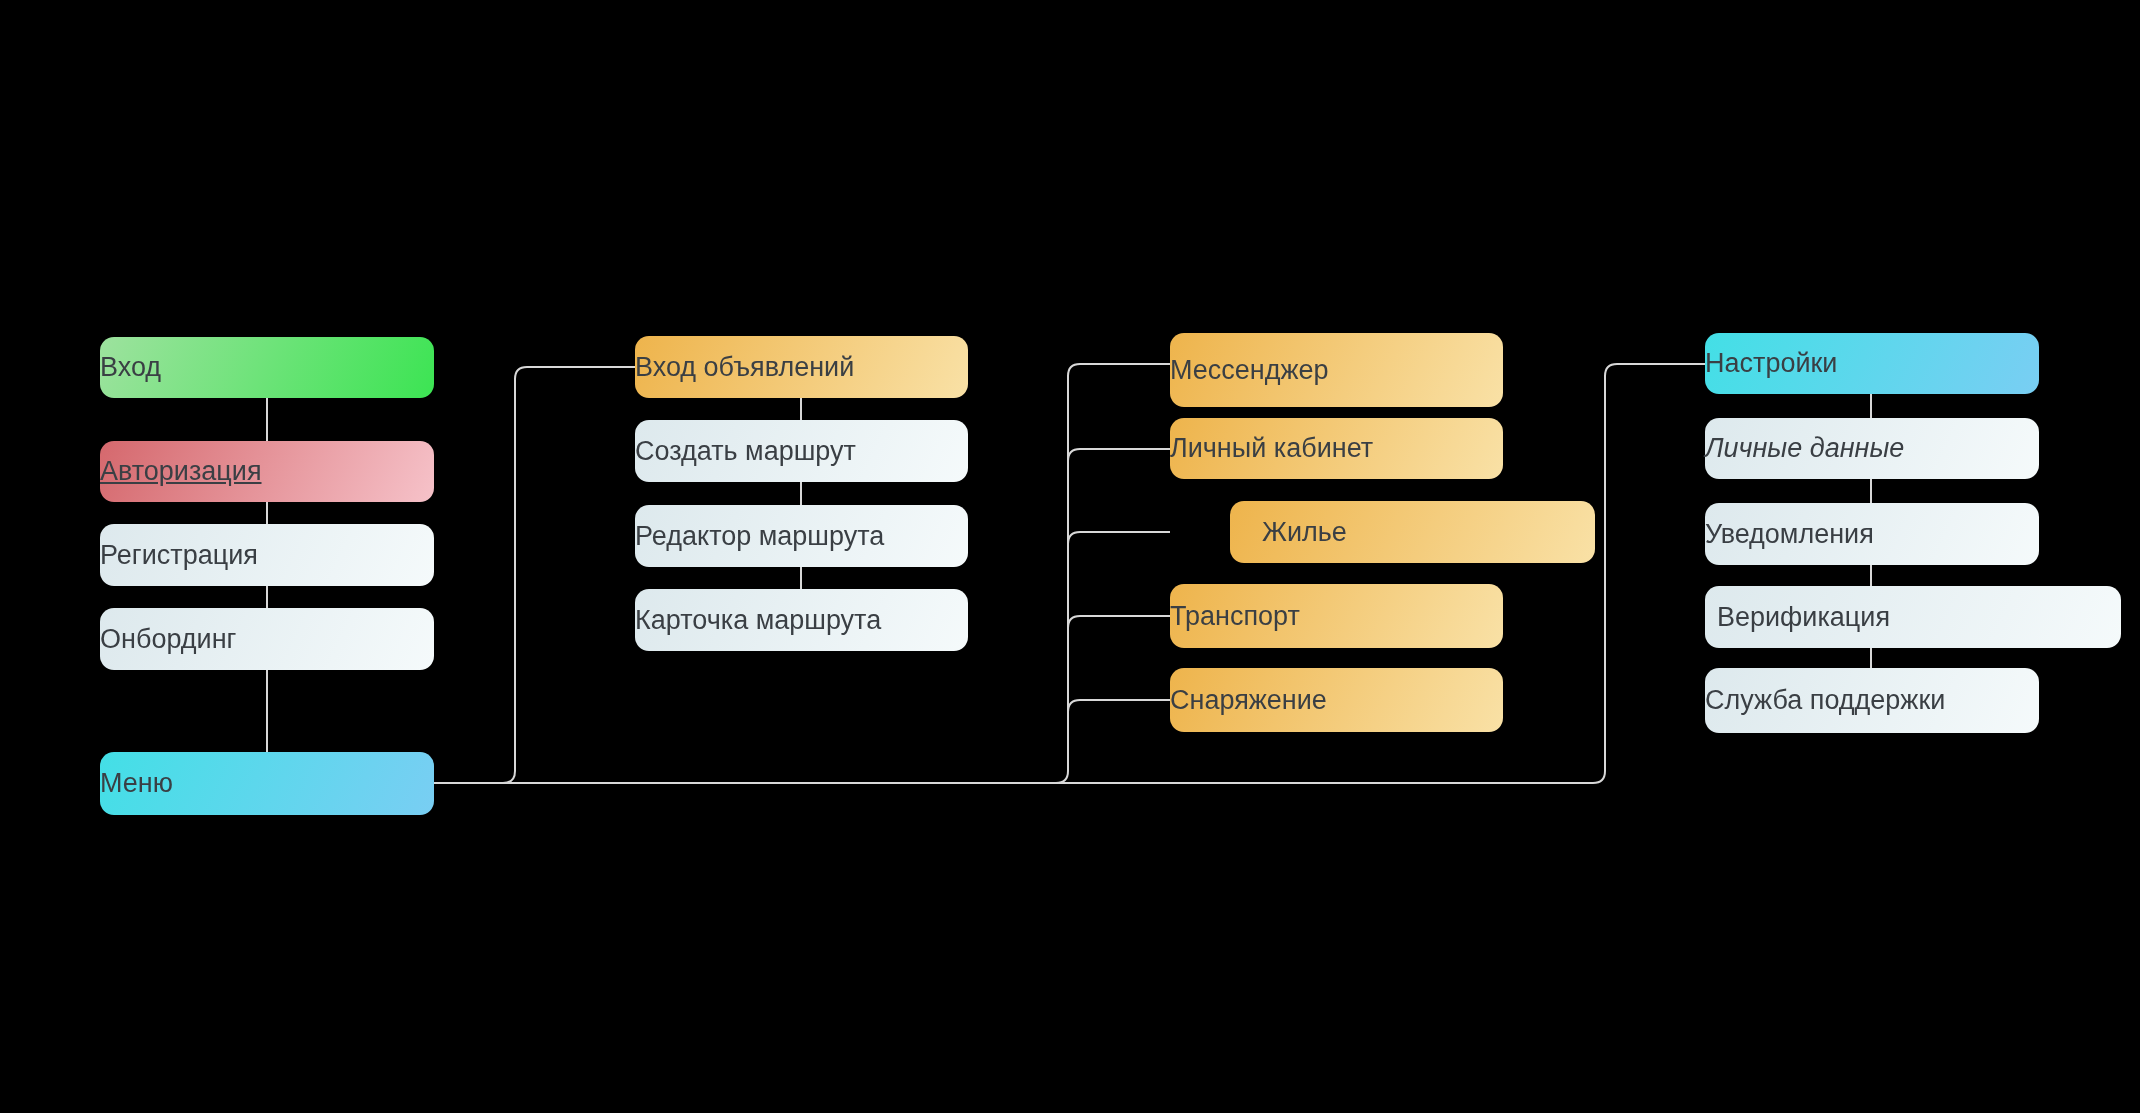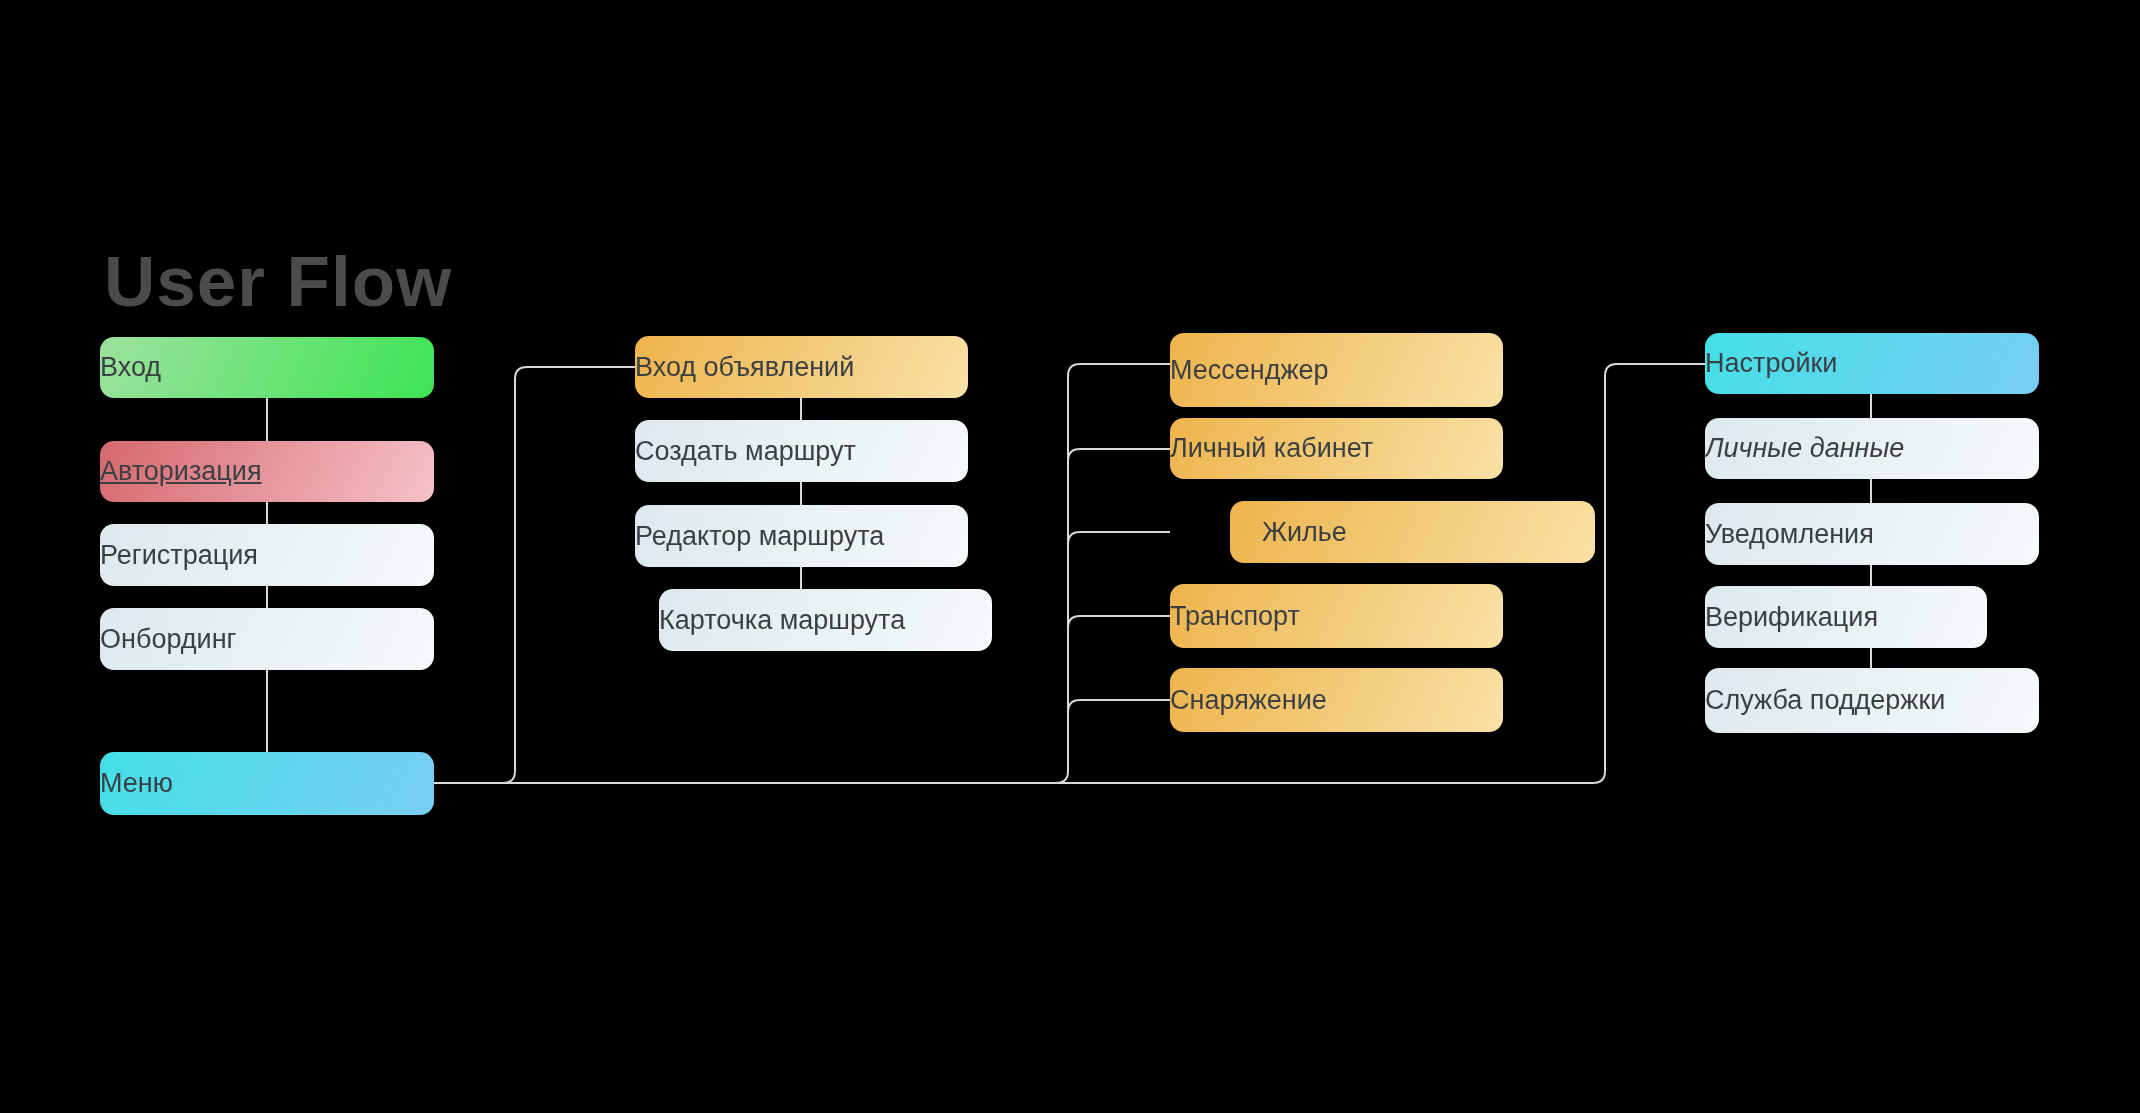--- a/index.html
+++ b/index.html
@@ -75,21 +75,20 @@
       <path d="M434,783 H1593 Q1605,783 1605,771 V376 Q1605,364 1617,364 H1705" stroke="#d8d8d8"></path>
 
       <path d="M1056,783 Q1068,783 1068,771 V376 Q1068,364 1080,364 H1170" stroke="#d8d8d8"></path>
       <path d="M1068,461 Q1068,449 1080,449 H1170" stroke="#d8d8d8"></path>
       <path d="M1068,544 Q1068,532 1080,532 H1170" stroke="#d8d8d8"></path>
       <path d="M1068,628 Q1068,616 1080,616 H1170" stroke="#d8d8d8"></path>
       <path d="M1068,712 Q1068,700 1080,700 H1170" stroke="#d8d8d8"></path>
     </g>
   </svg>
 
-  <h1 id="page-title">User Flow</h1>
 
   <div id="nodes">
       <div class="node node-green" style="left: 100px; top: 337px; width: 334px; height: 61px;">
         <span>Вход</span>
       </div>
       <div class="node node-red" style="left: 100px; top: 441px; width: 334px; height: 61px; text-decoration: underline;">
         <span>Авторизация</span>
       </div>
       <div class="node node-light" style="left: 100px; top: 524px; width: 334px; height: 62px;">
         <span>Регистрация</span>
@@ -102,21 +101,21 @@
       </div>
       <div class="node node-orange" style="left: 635px; top: 336px; width: 333px; height: 62px;">
         <span>Вход объявлений</span>
       </div>
       <div class="node node-light" style="left: 635px; top: 420px; width: 333px; height: 62px;">
         <span>Создать маршрут</span>
       </div>
       <div class="node node-light" style="left: 635px; top: 505px; width: 333px; height: 62px;">
         <span>Редактор маршрута</span>
       </div>
-      <div class="node node-light" style="left: 635px; top: 589px; width: 333px; height: 62px; margin-left: 24px;">
+      <div class="node node-light" style="left: 635px; top: 589px; width: 333px; height: 62px;">
         <span>Карточка маршрута</span>
       </div>
       <div class="node node-orange" style="left: 1170px; top: 333px; width: 333px; height: 74px;">
         <span>Мессенджер</span>
       </div>
       <div class="node node-orange" style="left: 1170px; top: 418px; width: 333px; height: 61px;">
         <span>Личный кабинет</span>
       </div>
       <div class="node node-orange" style="left: 1230px; top: 501px; width: 333px; height: 62px; padding-left: 32px;">
         <span>Жилье</span>
@@ -129,20 +128,20 @@
       </div>
       <div class="node node-cyan" style="left: 1705px; top: 333px; width: 334px; height: 61px;">
         <span>Настройки</span>
       </div>
       <div class="node node-light" style="left: 1705px; top: 418px; width: 334px; height: 61px; font-style: italic;">
         <span>Личные данные</span>
       </div>
       <div class="node node-light" style="left: 1705px; top: 503px; width: 334px; height: 62px;">
         <span>Уведомления</span>
       </div>
-      <div class="node node-light" style="left: 1705px; top: 586px; width: 282px; height: 62px;">
+      <div class="node node-light" style="left: 1705px; top: 586px; width: 404px; height: 62px; padding-left: 12px;">
         <span>Верификация</span>
       </div>
       <div class="node node-light" style="left: 1705px; top: 668px; width: 334px; height: 65px;">
         <span>Служба поддержки</span>
       </div>
     </div>
 </div>
 
 </body></html>

